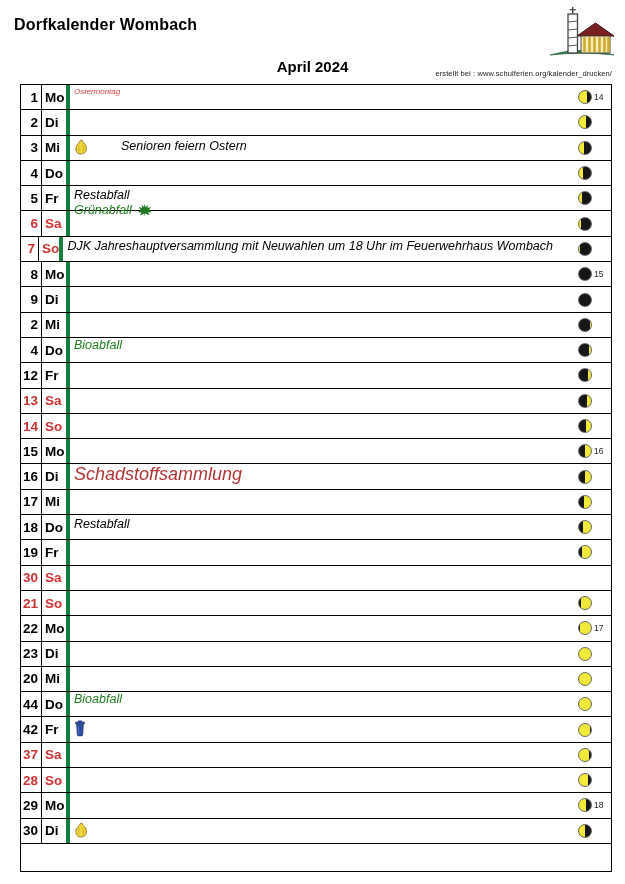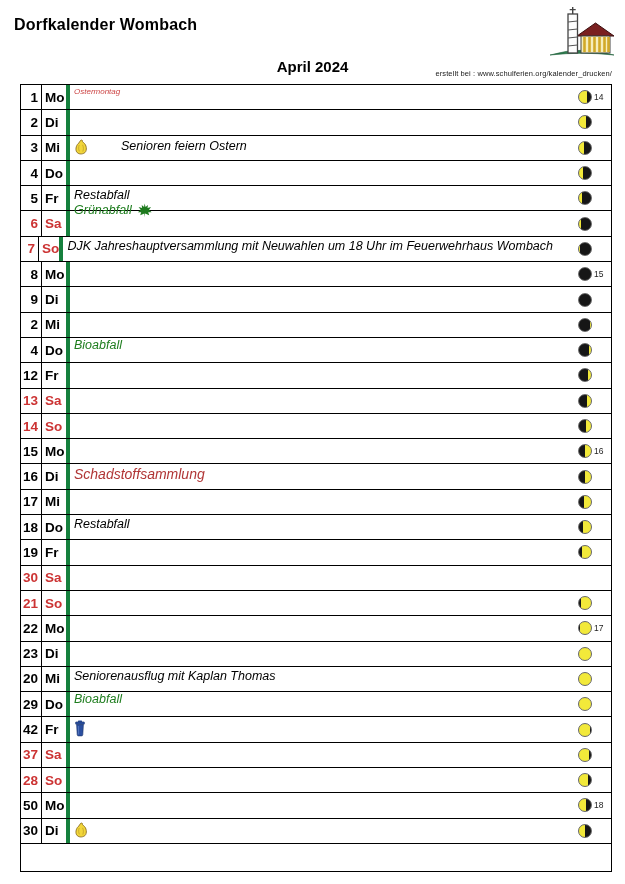--- a/index.html
+++ b/index.html
@@ -40,21 +40,21 @@
     display:flex; align-items:center; padding-left:3px;
     font-weight:bold; font-size:13.5px;
   }
   .weekend .c-num, .weekend .c-wd { color:var(--weekend-red); }
   .c-main { flex:1; position:relative; box-sizing:border-box; }
   .events { padding:1px 58px 0 4px; }
   .line { display:flex; align-items:center;font-style:italic; }
   .line .txt { white-space:nowrap; }
   .line.normal  { font-size:12.5px; line-height:13px; padding-top:2px; }
   .line.green   { font-size:12.5px; line-height:11px; color:var(--event-green); padding-top:1px; }
-  .line.darkred { font-size:14px; line-height:13px; color:var(--event-darkred); padding-top:3px; }
+  .line.darkred { font-size:18px; line-height:13px; color:var(--event-darkred); padding-top:3px; }
   .line.small-red { font-size:8px;  line-height:9px;  color:var(--holiday-red); padding-top:1px; }
   .line.small   { font-size:9px; line-height:10px; padding-top:2px; }
   .line .gap { margin-left:30px; }
   .line .icon { display:inline-flex; margin-right:3px; }
   .line .icon.after { margin-left:5px; margin-right:0; }
   .moon {
     position:absolute; right:19px; top:50%; transform:translateY(-50%);
     width:12px; height:12px; border-radius:50%;
     border:1px solid #666;
   }
@@ -319,30 +319,25 @@
         <div class="c-wd">Di</div>
         <div class="c-main">
           <div class="events"></div>
           <span class="moon" style="background: linear-gradient(90deg, rgb(22, 22, 22) 4%, rgb(242, 233, 58) 4%);"></span>
         </div>
       </div>
       <div class="row">
         <div class="c-num">20</div>
         <div class="c-wd">Mi</div>
         <div class="c-main">
-          <div class="events">
-            <div class="line normal">
-              <span class="txt">Seniorenausflug mit Kaplan Thomas</span>
-            </div>
-          </div>
           <span class="moon" style="background: linear-gradient(90deg, rgb(22, 22, 22) 0%, rgb(242, 233, 58) 0%);"></span>
         </div>
       </div>
       <div class="row">
-        <div class="c-num">29</div>
+        <div class="c-num">44</div>
         <div class="c-wd">Do</div>
         <div class="c-main">
           <div class="events">
             <div class="line green">
               <span class="txt">Bioabfall</span>
             </div>
           </div>
           <span class="moon" style="background: linear-gradient(90deg, rgb(242, 233, 58) 97%, rgb(22, 22, 22) 97%);"></span>
         </div>
       </div>
@@ -375,21 +370,21 @@
       </div>
       <div class="row weekend">
         <div class="c-num">28</div>
         <div class="c-wd">So</div>
         <div class="c-main">
           <div class="events"></div>
           <span class="moon" style="background: linear-gradient(90deg, rgb(242, 233, 58) 78%, rgb(22, 22, 22) 78%);"></span>
         </div>
       </div>
       <div class="row">
-        <div class="c-num">50</div>
+        <div class="c-num">29</div>
         <div class="c-wd">Mo</div>
         <div class="c-main">
           <div class="events"></div>
           <span class="moon" style="background: linear-gradient(90deg, rgb(242, 233, 58) 62%, rgb(22, 22, 22) 62%);"></span>
           <span class="week">18</span>
         </div>
       </div>
       <div class="row">
         <div class="c-num">30</div>
         <div class="c-wd">Di</div>

